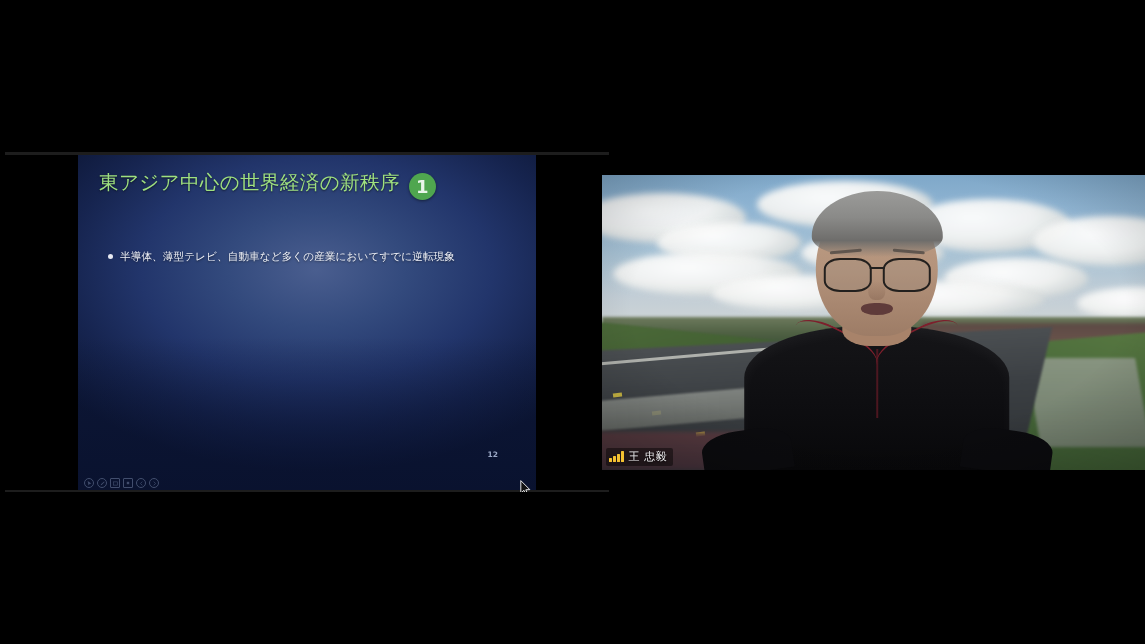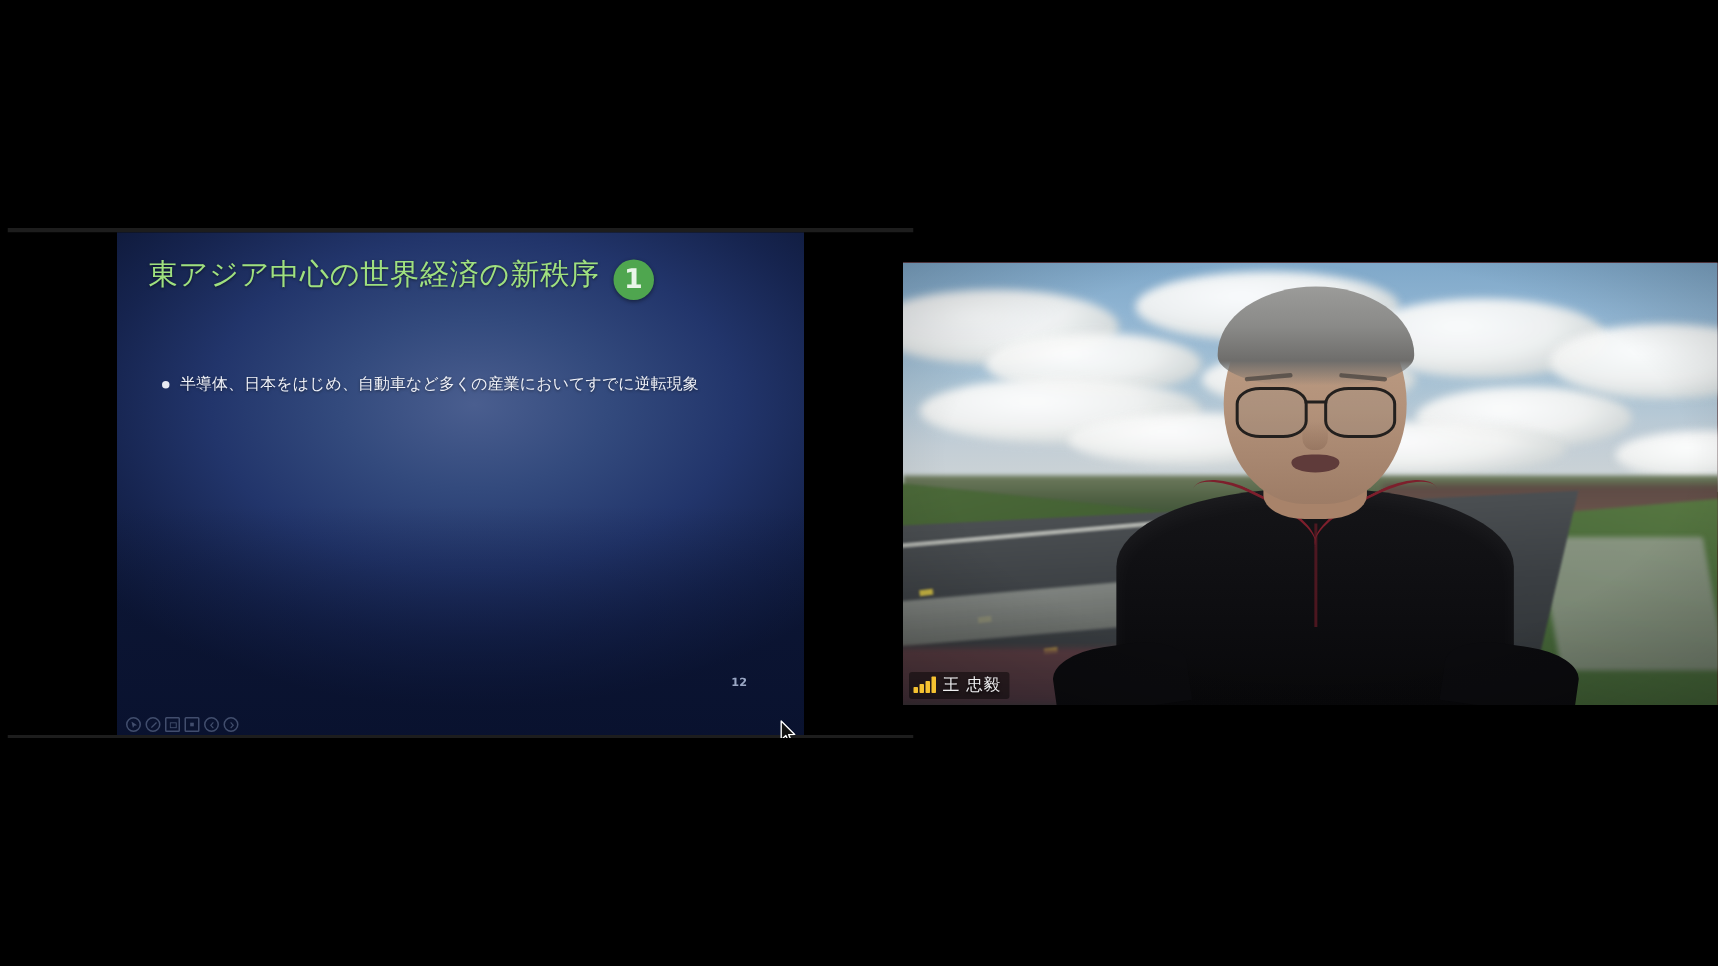--- a/index.html
+++ b/index.html
@@ -517,21 +517,21 @@
     <div id="slide">
 
       <div id="slide-title-row">
         <div id="slide-title">東アジア中心の世界経済の新秩序</div>
         <div id="title-badge">1</div>
       </div>
 
       <div id="slide-body">
         <div class="bullet">
           <span class="bullet-dot"></span>
-          <span>半導体、日本をはじめ、自動車など多くの産業においてすでに逆転現象</span>
+          <span>半導体、薄型テレビ、自動車など多くの産業においてすでに逆転現象</span>
         </div>
       </div>
 
       <div id="slide-page-number">12</div>
 
       <div id="slide-toolbar">
         <span class="toolbar-icon">
           <svg width="5" height="5" viewBox="0 0 8 8">
               <path d="M1 0 L7 4 L4 4.6 L2.6 7 Z" fill="#8fa0c2"></path>
             </svg>

